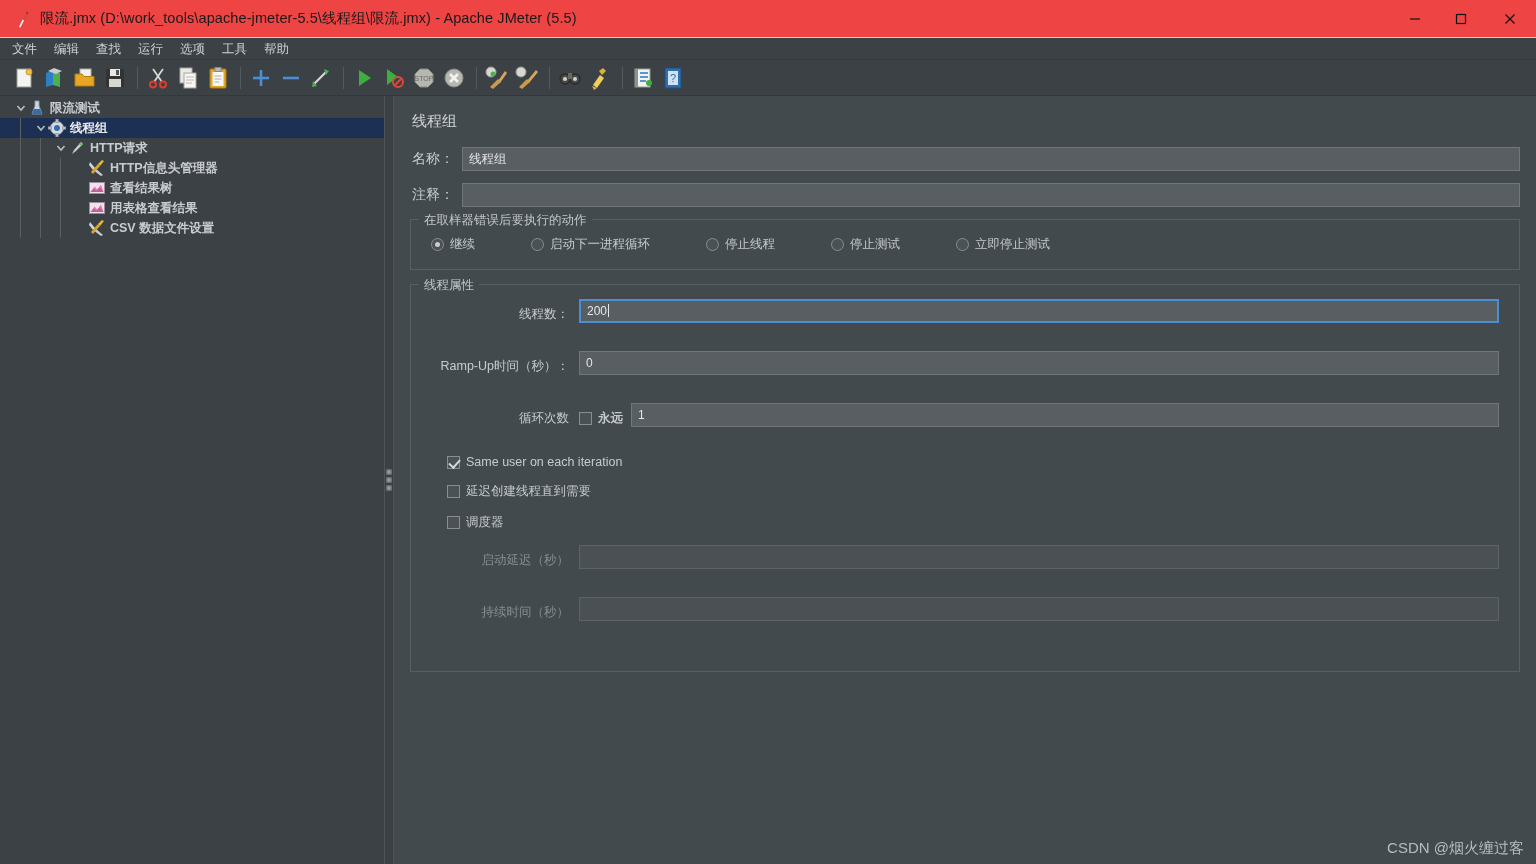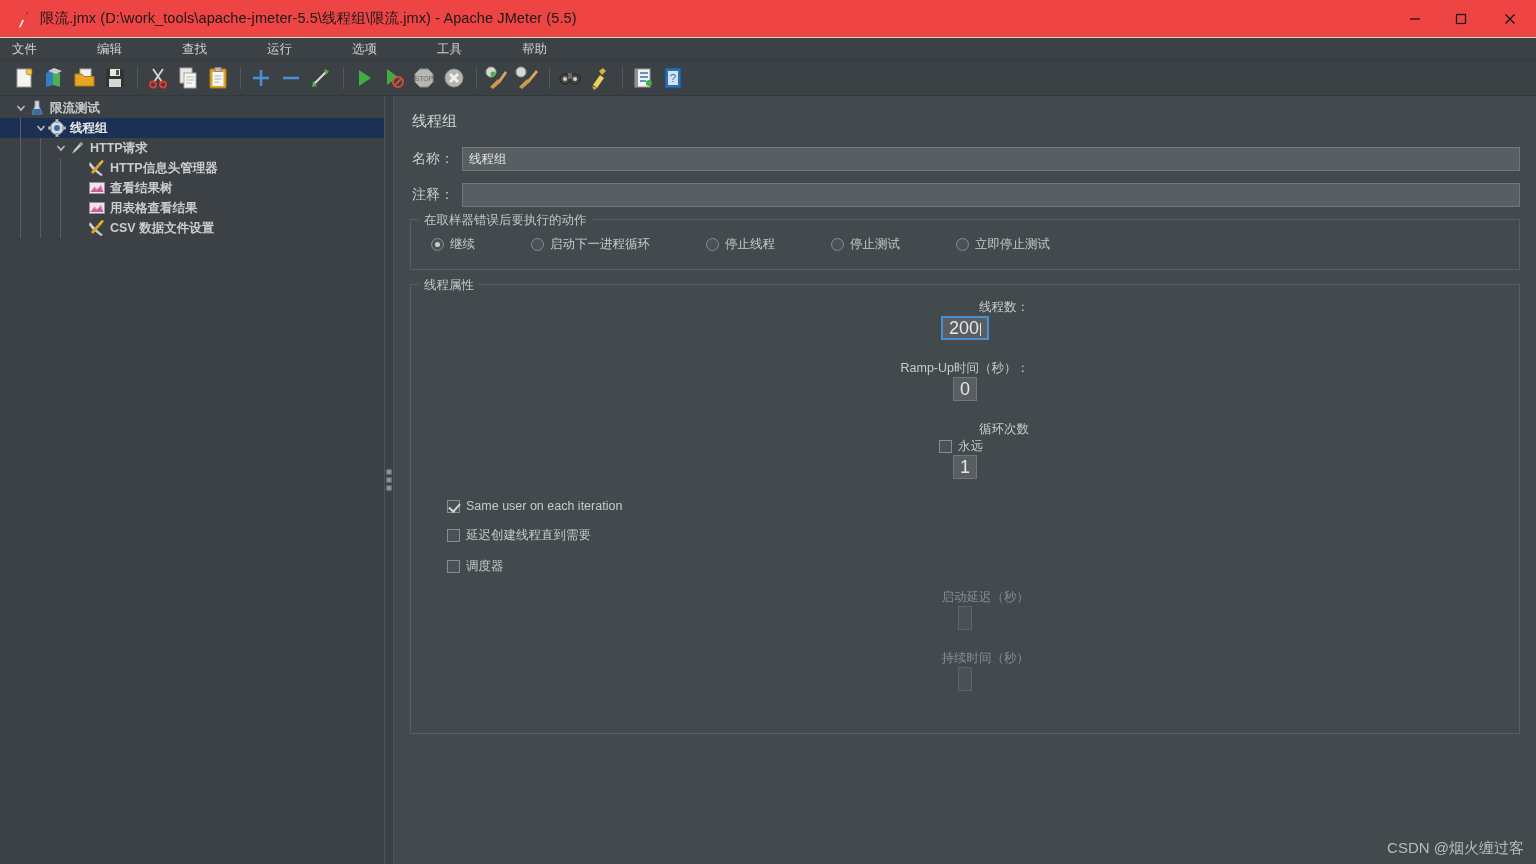--- a/index.html
+++ b/index.html
@@ -36,21 +36,20 @@
   }
   .wcbtn:last-child { width: 52px; }
 
   
   #menubar {
     height: 22px; width: 100%;
     background: #3c4145;
     display: flex; align-items: center;
     padding-left: 12px;
     border-bottom: 1px solid #343a3e;
-    gap: 43px;
   }
   .menu-item {
     font-size: 12.5px; color: #cfd2d4;
     margin-right: 17px; white-space: nowrap;
     line-height: 22px;
   }
 
   
   #toolbar {
     height: 36px; width: 100%;
@@ -181,48 +180,48 @@
   }
   .radio.on::after {
     content: ""; position: absolute;
     left: 3px; top: 3px; width: 5px; height: 5px;
     border-radius: 50%; background: #c9ccce;
   }
   .radio-label { font-size: 12.5px; color: #c7cacd; white-space: nowrap; }
 
   
   #thread-props { padding: 14px 10px 12px 10px; }
-  .prow { display: flex; align-items: center; margin-bottom: 20px; flex-direction: column; }
+  .prow { display: flex; align-items: flex-end; margin-bottom: 28px; }
   .plabel {
     font-size: 12.5px; color: #c8cbce;
     width: 138px; text-align: right; flex: 0 0 auto;
     margin-right: 10px; white-space: nowrap;
   }
   .plabel.dim { color: #878d91; }
   .pinput {
     flex: 1 1 auto; height: 24px;
     background: #585e62; border: 1px solid #70767a;
-    color: #e4e6e8; font-size: 18px;
+    color: #e4e6e8; font-size: 12px;
     padding: 0 6px; line-height: 22px;
     white-space: nowrap; overflow: hidden;
     position: relative;
   }
   .pinput.focused {
     border: 2px solid #4a8fd4; line-height: 20px;
   }
   .pinput.dim {
     background: #4a5054; border: 1px solid #5d6266; color: #8b9195;
   }
   .caret {
     display: inline-block; width: 1px; height: 13px;
     background: #e4e6e8; vertical-align: -2px; margin-left: 1px;
   }
 
   
-  .inline-cb { display: flex; align-items: center; margin-right: 8px; }
+  .inline-cb { display: flex; align-items: center; margin-right: 8px; font-weight: bold; }
   .cbox {
     width: 13px; height: 13px; flex: 0 0 auto;
     background: #4b5155; border: 1px solid #878d91;
     margin-right: 6px; position: relative;
   }
   .cbox.on::after {
     content: ""; position: absolute;
     left: 3px; top: 0px; width: 5px; height: 9px;
     border: solid #d5d8da; border-width: 0 2px 2px 0;
     transform: rotate(42deg);

